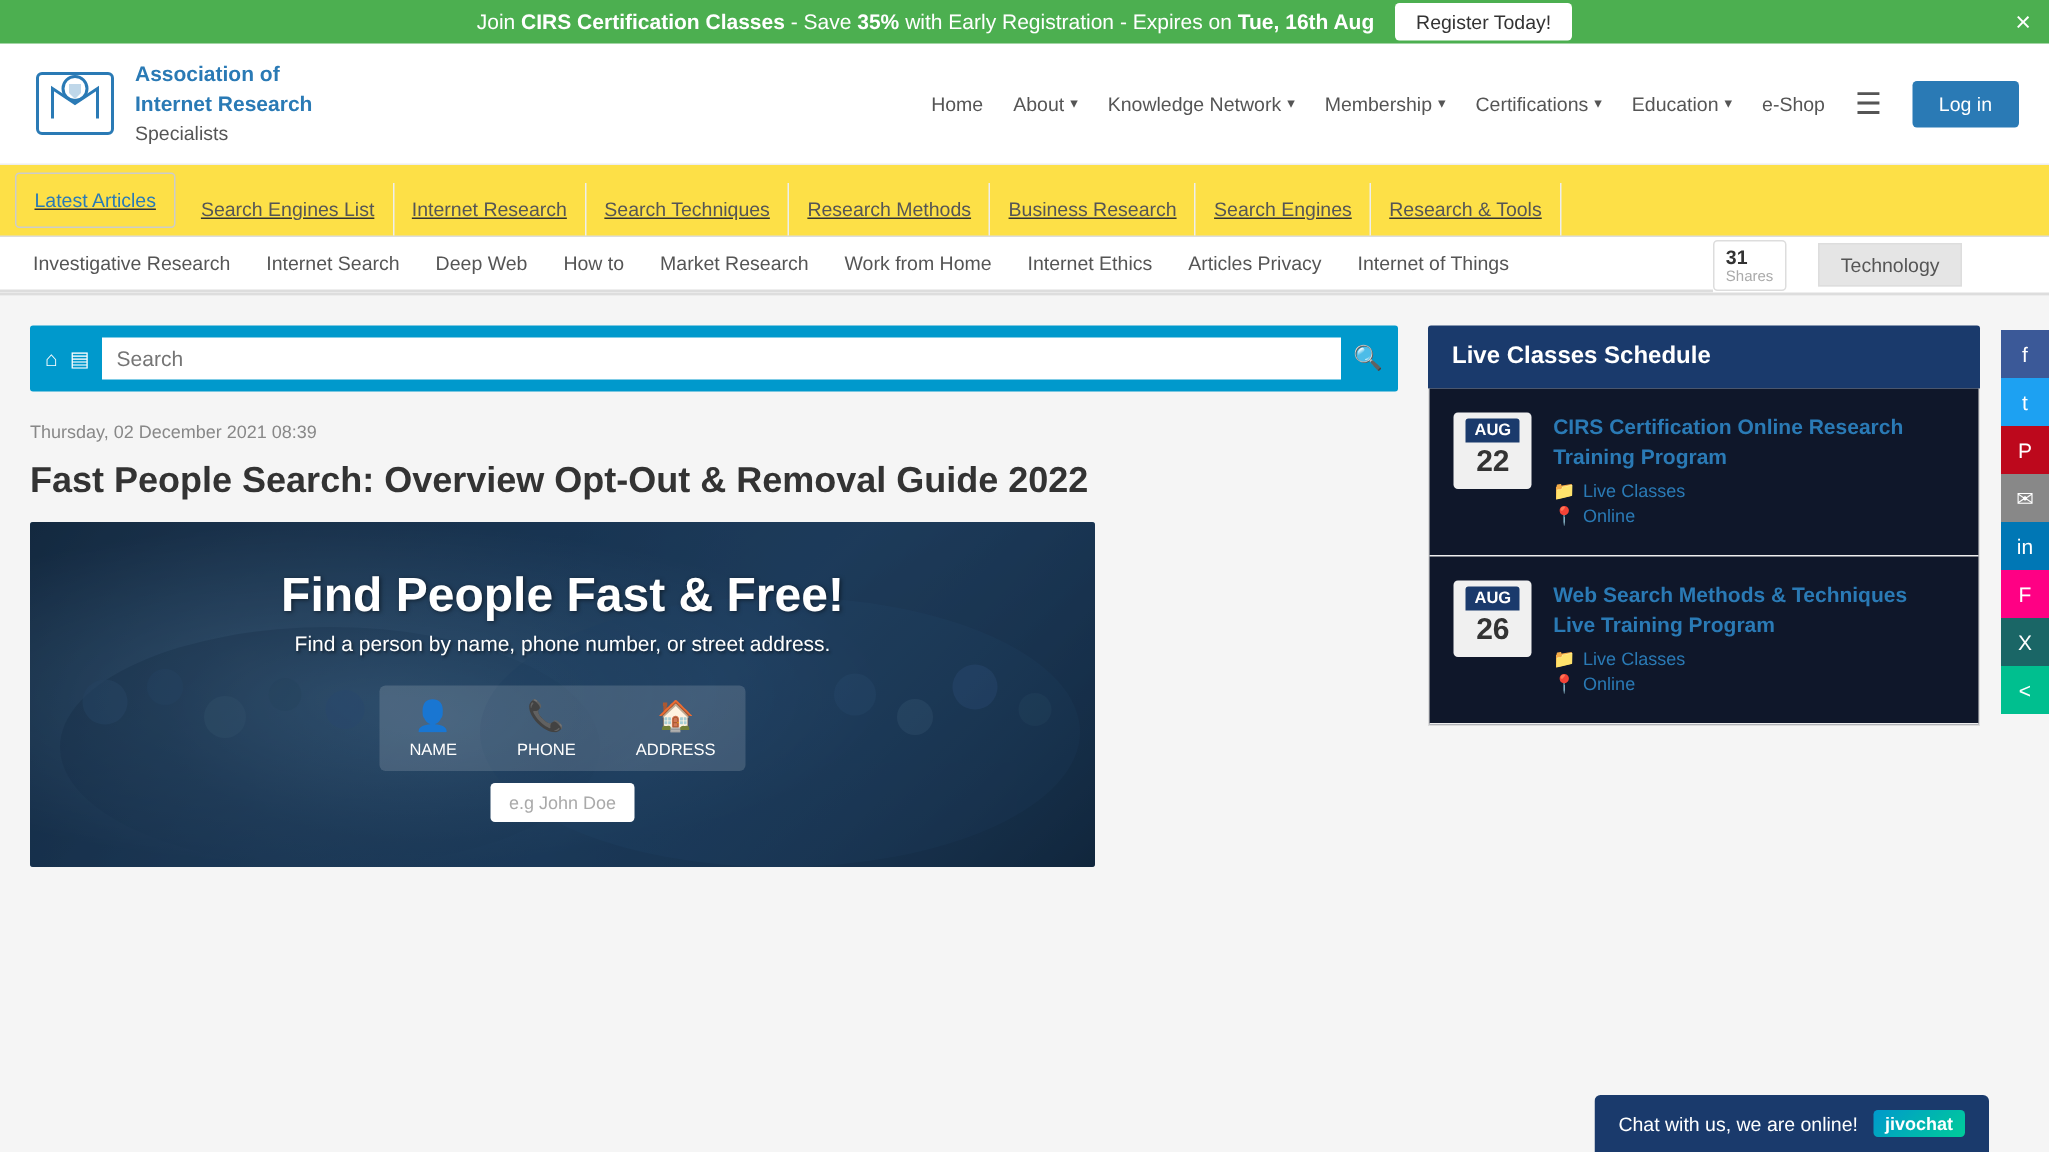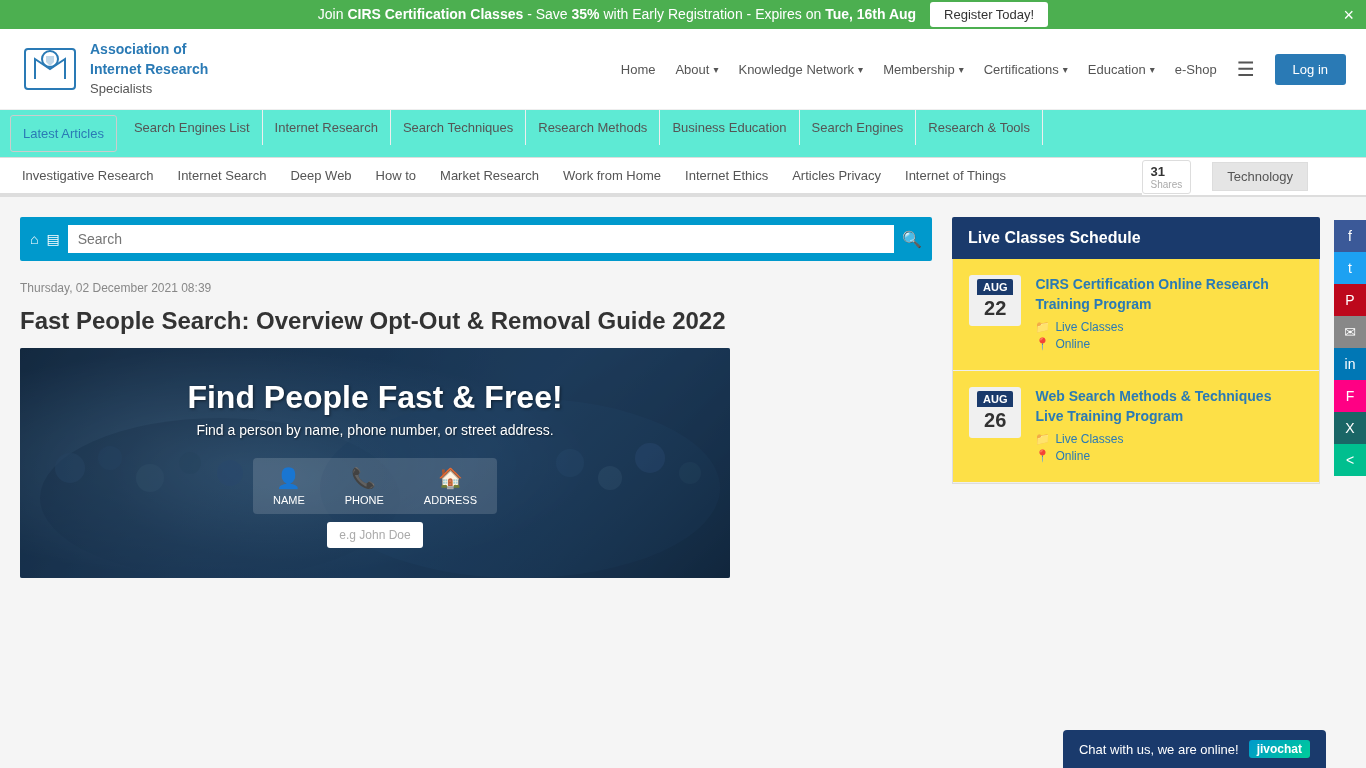--- a/index.html
+++ b/index.html
@@ -99,26 +99,27 @@
       border: none;
       padding: 8px 18px;
       border-radius: 3px;
       cursor: pointer;
       font-size: 13px;
       margin-left: 8px;
     }
 
     
     .cat-nav {
-      background: #5eead4;
+      background: #fde047;
       border-bottom: 1px solid #ddd;
       padding: 0 10px;
       display: flex;
       flex-wrap: wrap;
-      align-items: flex-start;
+      align-items: flex-end;
+      text-decoration: underline;
     }
     .cat-nav a {
       text-decoration: none;
       color: #555;
       font-size: 13px;
       padding: 10px 12px;
       display: inline-block;
       border-right: 1px solid #eee;
       white-space: nowrap;
     }
@@ -334,21 +335,21 @@
     }
     .live-classes-header {
       background: #1a3a6c;
       color: white;
       padding: 12px 16px;
       font-size: 16px;
       font-weight: bold;
       border-radius: 2px 2px 0 0;
     }
     .live-classes-body {
-      background: #fde047;
+      background: #0f172a;
       border: 1px solid #ddd;
       border-top: none;
       padding: 0;
     }
     .event-item {
       display: flex;
       gap: 14px;
       padding: 16px;
       border-bottom: 1px solid #eee;
       align-items: flex-start;
@@ -492,21 +493,21 @@
     <button class="login-btn">Log in</button>
   </nav>
 </div>
 
 <div class="cat-nav">
   <a href="#">Latest Articles</a>
   <a href="#">Search Engines List</a>
   <a href="#">Internet Research</a>
   <a href="#">Search Techniques</a>
   <a href="#">Research Methods</a>
-  <a href="#">Business Education</a>
+  <a href="#">Business Research</a>
   <a href="#">Search Engines</a>
   <a href="#">Research &amp; Tools</a>
 </div>
 
 <div class="second-row-wrapper">
   <div class="cat-nav-row2" style="flex:1;">
     <a href="#">Investigative Research</a>
     <a href="#">Internet Search</a>
     <a href="#">Deep Web</a>
     <a href="#">How to</a>

